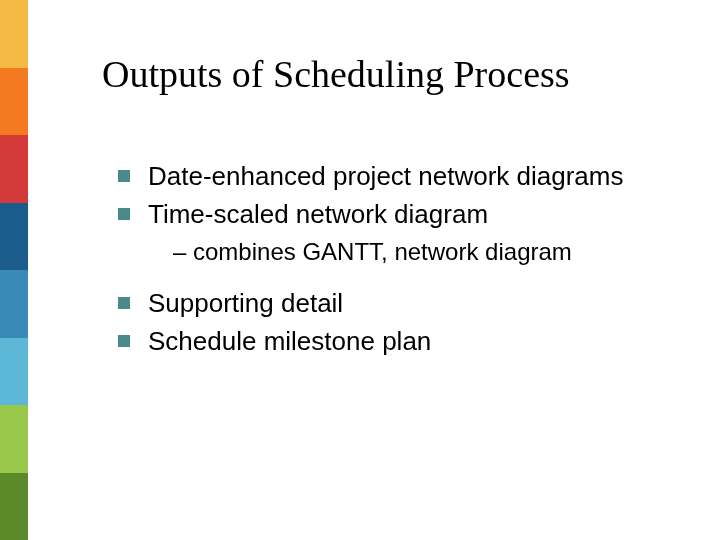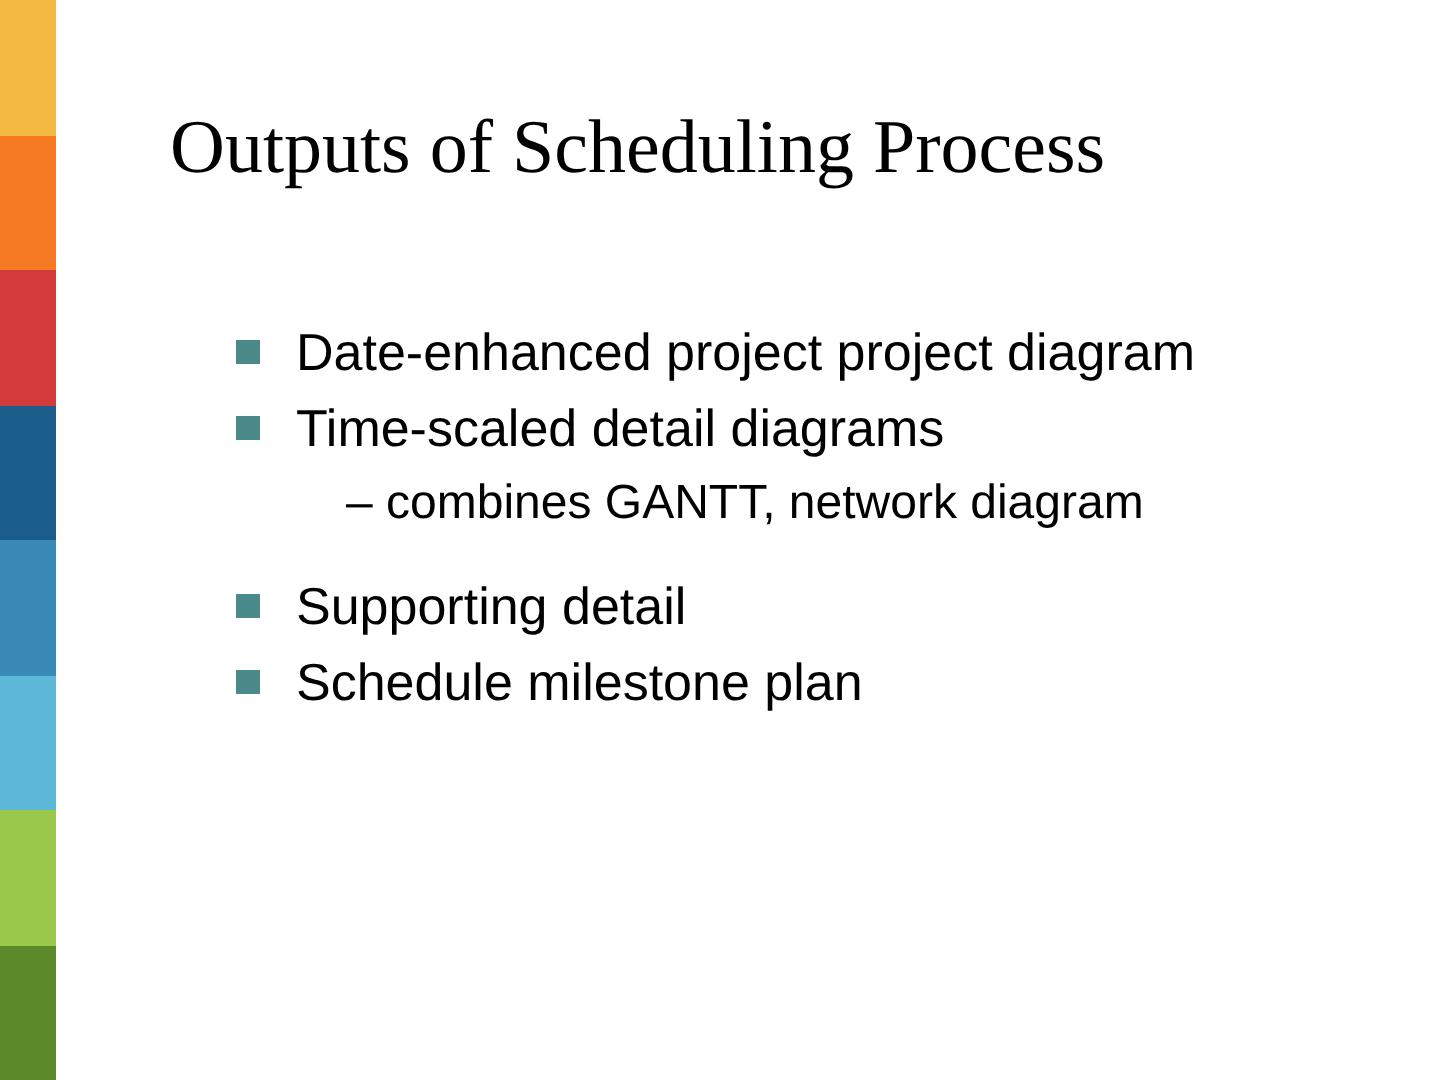--- a/index.html
+++ b/index.html
@@ -22,21 +22,21 @@
       width: 28px;
       height: 540px;
       display: flex;
       flex-direction: column;
     }
     .sidebar-segment {
       flex: 1;
     }
     .title {
       position: absolute;
-      left: 85px;
+      left: 102px;
       top: 52px;
       font-family: "Times New Roman", Times, serif;
       font-size: 38px;
       color: #000000;
       font-weight: normal;
     }
     .content {
       position: absolute;
       left: 118px;
       top: 160px;
@@ -86,25 +86,25 @@
   <div class="sidebar-segment" style="background:#5cb8d6"></div>
   <div class="sidebar-segment" style="background:#9ac84a"></div>
   <div class="sidebar-segment" style="background:#5c8a2a"></div>
 </div>
 
 <h1 class="title">Outputs of Scheduling Process</h1>
 
 <div class="content">
   <div class="bullet-item">
     <span class="square-bullet"></span>
-    <span class="bullet-text">Date-enhanced project project diagram</span>
+    <span class="bullet-text">Date-enhanced project network diagrams</span>
   </div>
   <div class="bullet-item">
     <span class="square-bullet"></span>
-    <span class="bullet-text">Time-scaled detail diagrams</span>
+    <span class="bullet-text">Time-scaled network diagram</span>
   </div>
   <div class="sub-item">
     <span class="sub-text">– combines GANTT, network diagram</span>
   </div>
   <div class="group2">
     <div class="bullet-item">
       <span class="square-bullet"></span>
       <span class="bullet-text">Supporting detail</span>
     </div>
     <div class="bullet-item">

